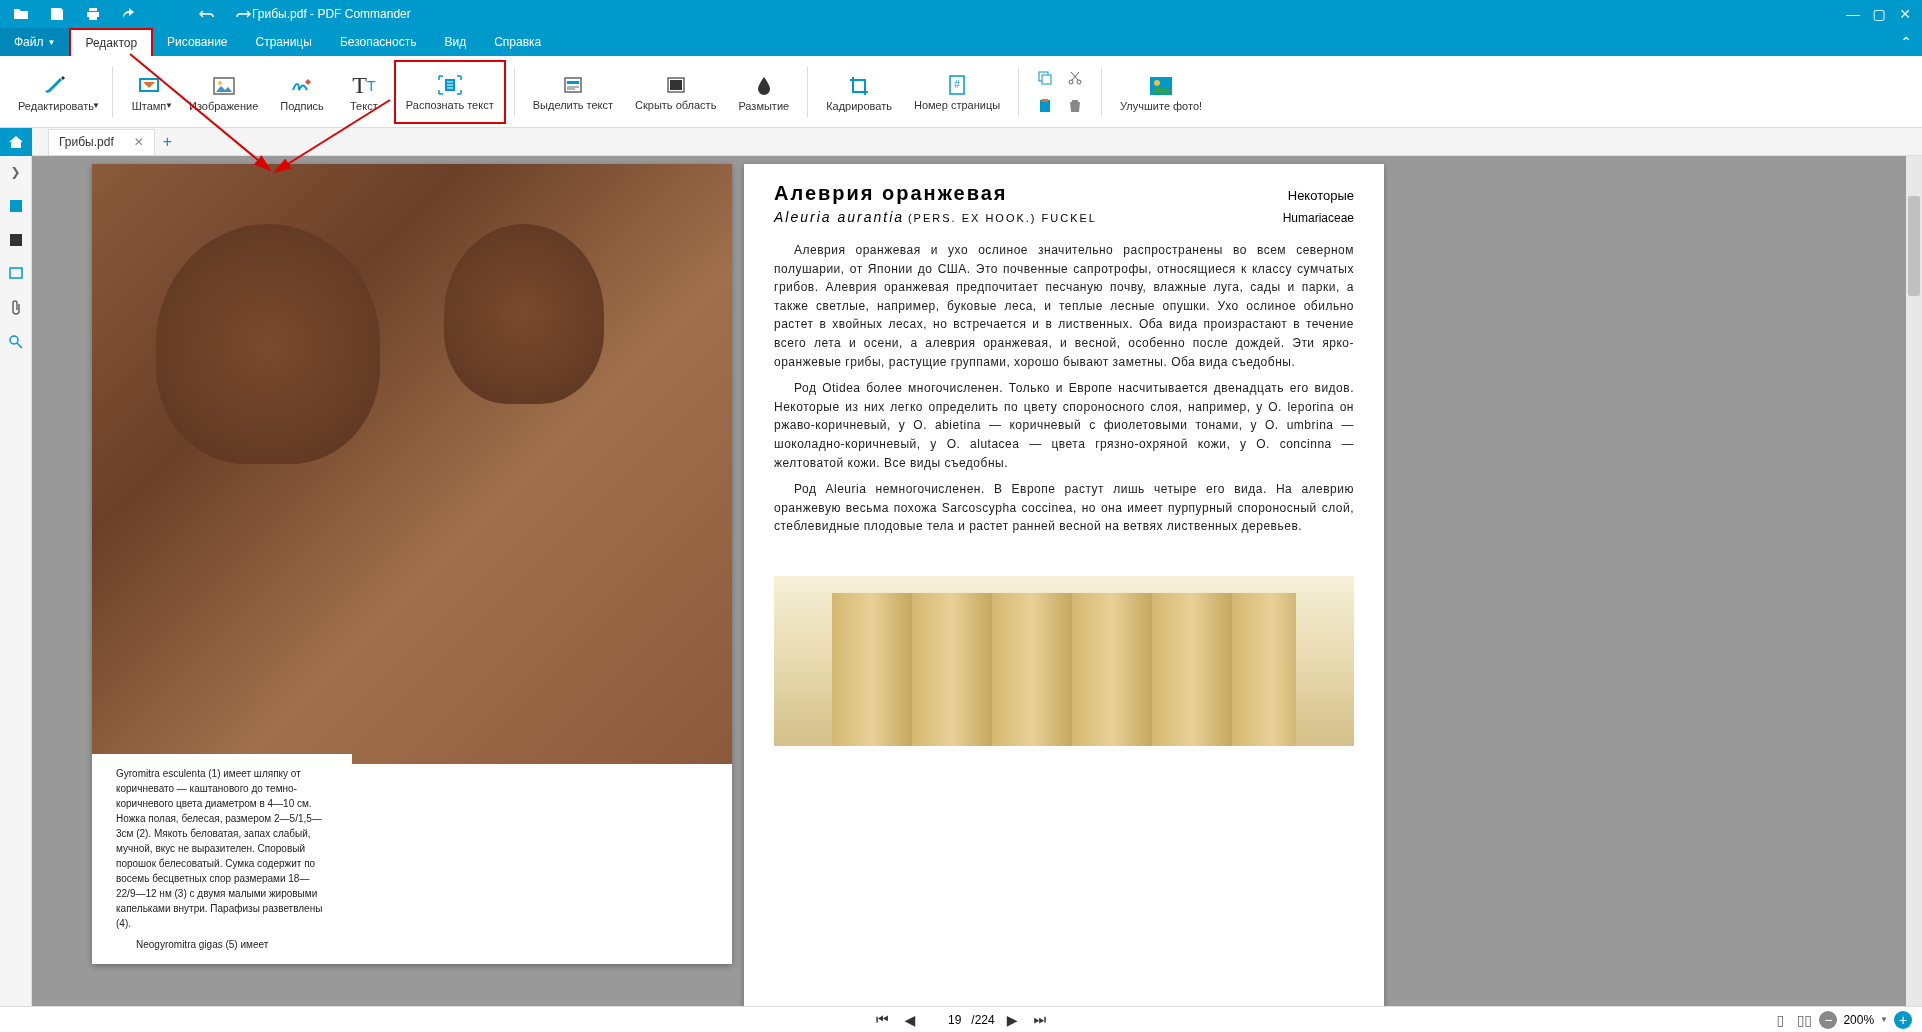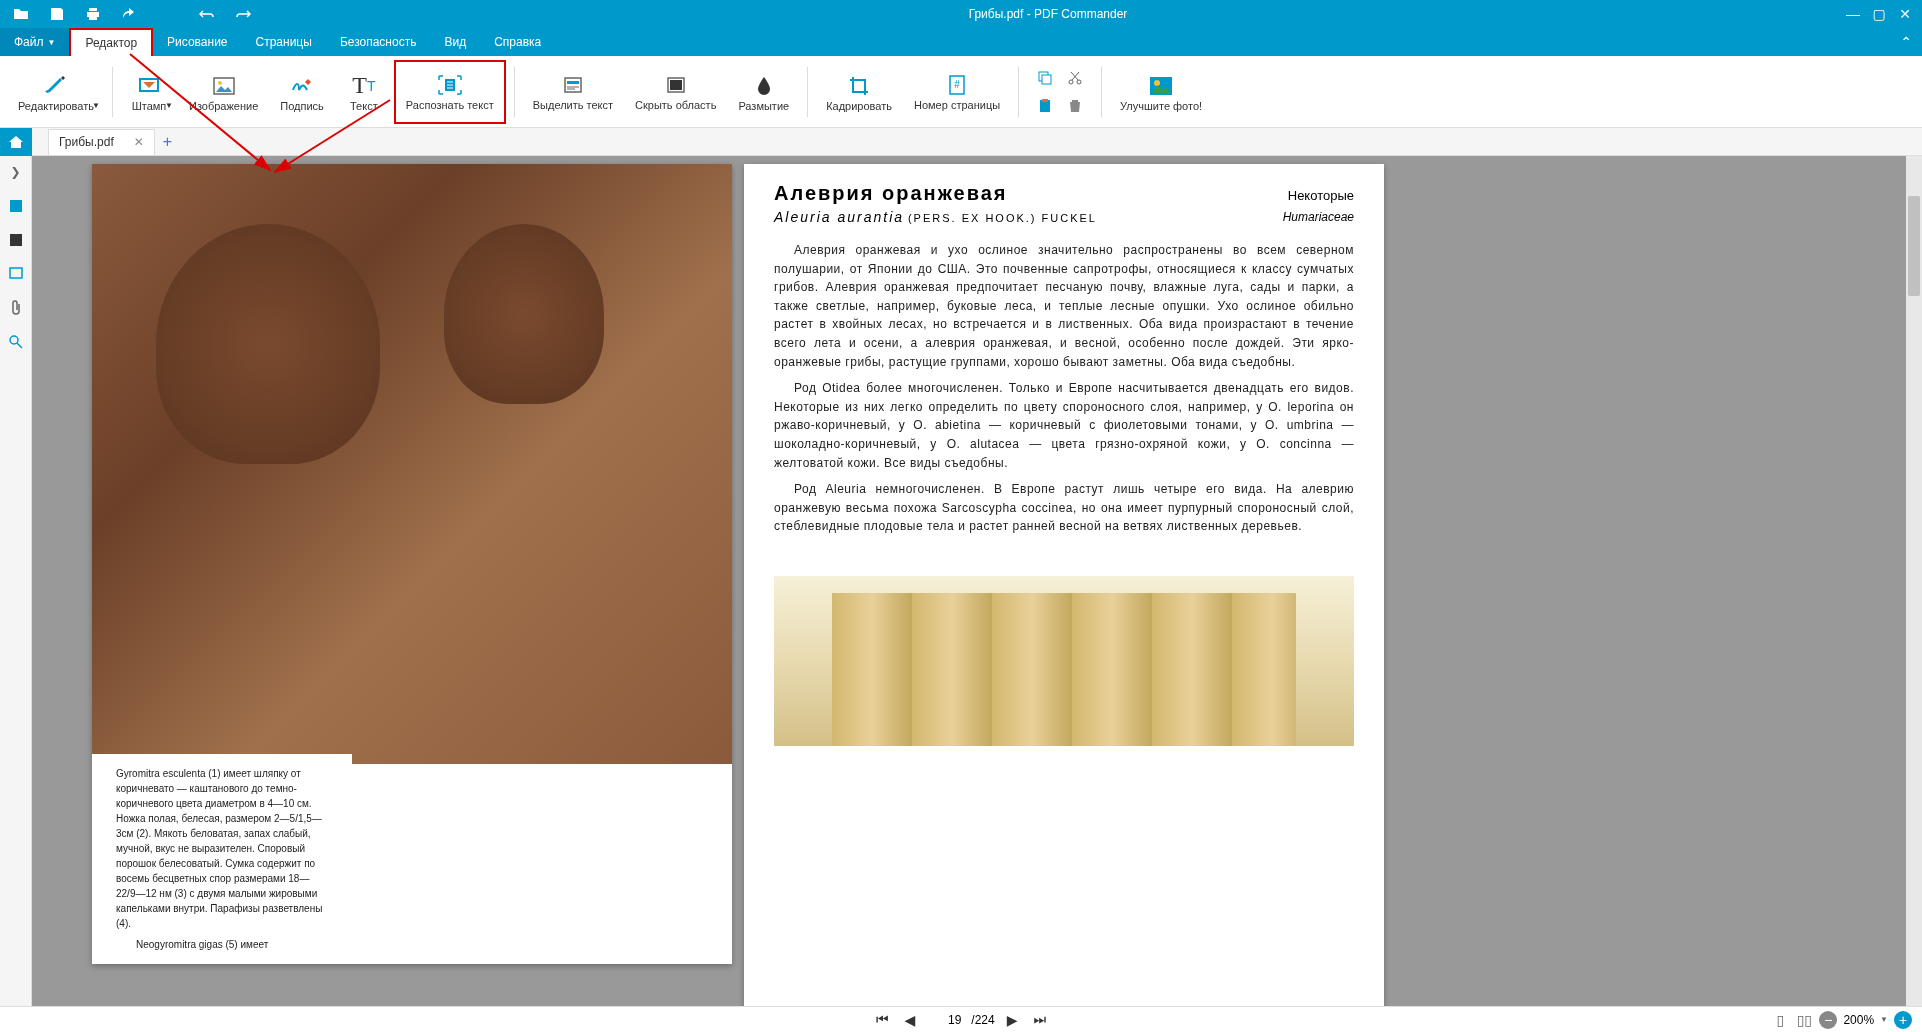--- a/index.html
+++ b/index.html
@@ -1,20 +1,20 @@
 <!DOCTYPE html>
 <html><head>
 <meta charset="utf-8">
 <style>
 *{margin:0;padding:0;box-sizing:border-box;font-family:"Segoe UI",Tahoma,sans-serif}
 body{width:1922px;height:1032px;overflow:hidden;background:#f0f0f0;position:relative;display:flex;flex-direction:column}
 .titlebar{height:28px;background:#0099cc;display:flex;align-items:center;color:#fff;font-size:12px}
 .tb-left{display:flex;gap:18px;padding-left:12px;align-items:center}
 .tb-icon{width:18px;height:18px;display:flex;align-items:center;justify-content:center;cursor:pointer}
-.tb-title{flex:1;text-align:center}
+.tb-title{flex:1;text-align:left}
 .tb-right{display:flex;gap:8px;padding-right:8px;align-items:center}
 .tb-right span{width:18px;height:18px;display:flex;align-items:center;justify-content:center;cursor:pointer;font-size:14px}
 .menubar{height:28px;background:#0099cc;display:flex;align-items:center;color:#fff;font-size:12px;position:relative}
 .menu-item{padding:0 14px;height:100%;display:flex;align-items:center;cursor:pointer}
 .menu-item.filebtn{background:#0088bb}
 .menu-item.active{background:#fff;color:#333;border:2px solid #d00;border-bottom:none}
 .menu-collapse{position:absolute;right:10px;cursor:pointer;font-size:14px}
 .toolbar{height:72px;background:#fff;border-bottom:1px solid #ddd;display:flex;align-items:center;padding:0 8px;gap:2px}
 .tool{display:flex;flex-direction:column;align-items:center;justify-content:center;padding:4px 10px;cursor:pointer;font-size:11px;color:#333;min-width:56px;height:64px;position:relative}
 .tool-icon{width:32px;height:28px;display:flex;align-items:center;justify-content:center;font-size:22px}
@@ -37,24 +37,24 @@
 .page{background:#fff;box-shadow:0 2px 6px rgba(0,0,0,.3);position:relative}
 .page-left{width:640px;height:800px}
 .page-right{width:640px;height:926px;padding:18px 30px}
 .mushroom-img{width:100%;height:75%;background:linear-gradient(135deg,#8b5a3c 0%,#6b4028 30%,#a0704c 60%,#8b5a3c 100%);position:relative}
 .mushroom-img::before{content:"";position:absolute;top:10%;left:10%;width:35%;height:40%;background:radial-gradient(circle,#7a4a2e 0%,#5a3520 100%);border-radius:50% 50% 40% 40%}
 .mushroom-img::after{content:"";position:absolute;top:10%;right:20%;width:25%;height:30%;background:radial-gradient(circle,#7a4a2e 0%,#5a3520 100%);border-radius:50% 50% 40% 40%}
 .left-text{position:absolute;bottom:0;left:0;width:260px;background:#fff;padding:12px 24px;font-size:10px;line-height:1.5;color:#222}
 .pr-header{display:flex;justify-content:space-between;align-items:baseline;margin-bottom:4px}
 .pr-title{font-size:20px;font-weight:bold;letter-spacing:2px}
 .pr-family{font-size:13px}
-.pr-sub{display:flex;justify-content:space-between;align-items:center;margin-bottom:16px;font-size:14px}
+.pr-sub{display:flex;justify-content:space-between;align-items:flex-end;margin-bottom:16px;font-size:14px}
 .pr-latin{font-style:italic;letter-spacing:2px}
 .pr-latin-sm{font-size:11px;letter-spacing:2px}
-.pr-family-latin{font-style:italic;font-size:12px}
+.pr-family-latin{font-size:12px}
 .pr-body{font-size:12px;line-height:1.55;text-align:justify;letter-spacing:0.5px;color:#222}
 .pr-body p{margin-bottom:8px;text-indent:20px}
 .pr-img{width:100%;height:170px;margin-top:40px;background:linear-gradient(180deg,#f5f0d8 0%,#e8dab0 50%,#d4c088 100%);position:relative}
 .pr-img::before{content:"";position:absolute;bottom:0;left:10%;right:10%;height:90%;background:repeating-linear-gradient(90deg,#d4b870 0,#e8d098 40px,#c4a860 80px)}
 .statusbar{height:26px;background:#fff;border-top:1px solid #ddd;display:flex;align-items:center;justify-content:center;font-size:12px;position:relative}
 .nav-group{display:flex;align-items:center;gap:8px}
 .nav-btn{cursor:pointer;padding:0 4px;color:#333;font-size:14px}
 .page-input{width:36px;text-align:right;border:none;font-size:12px;padding:2px}
 .zoom-group{position:absolute;right:10px;display:flex;align-items:center;gap:6px}
 .zoom-btn{width:18px;height:18px;border-radius:50%;background:#0099cc;color:#fff;display:flex;align-items:center;justify-content:center;cursor:pointer;font-size:14px}

